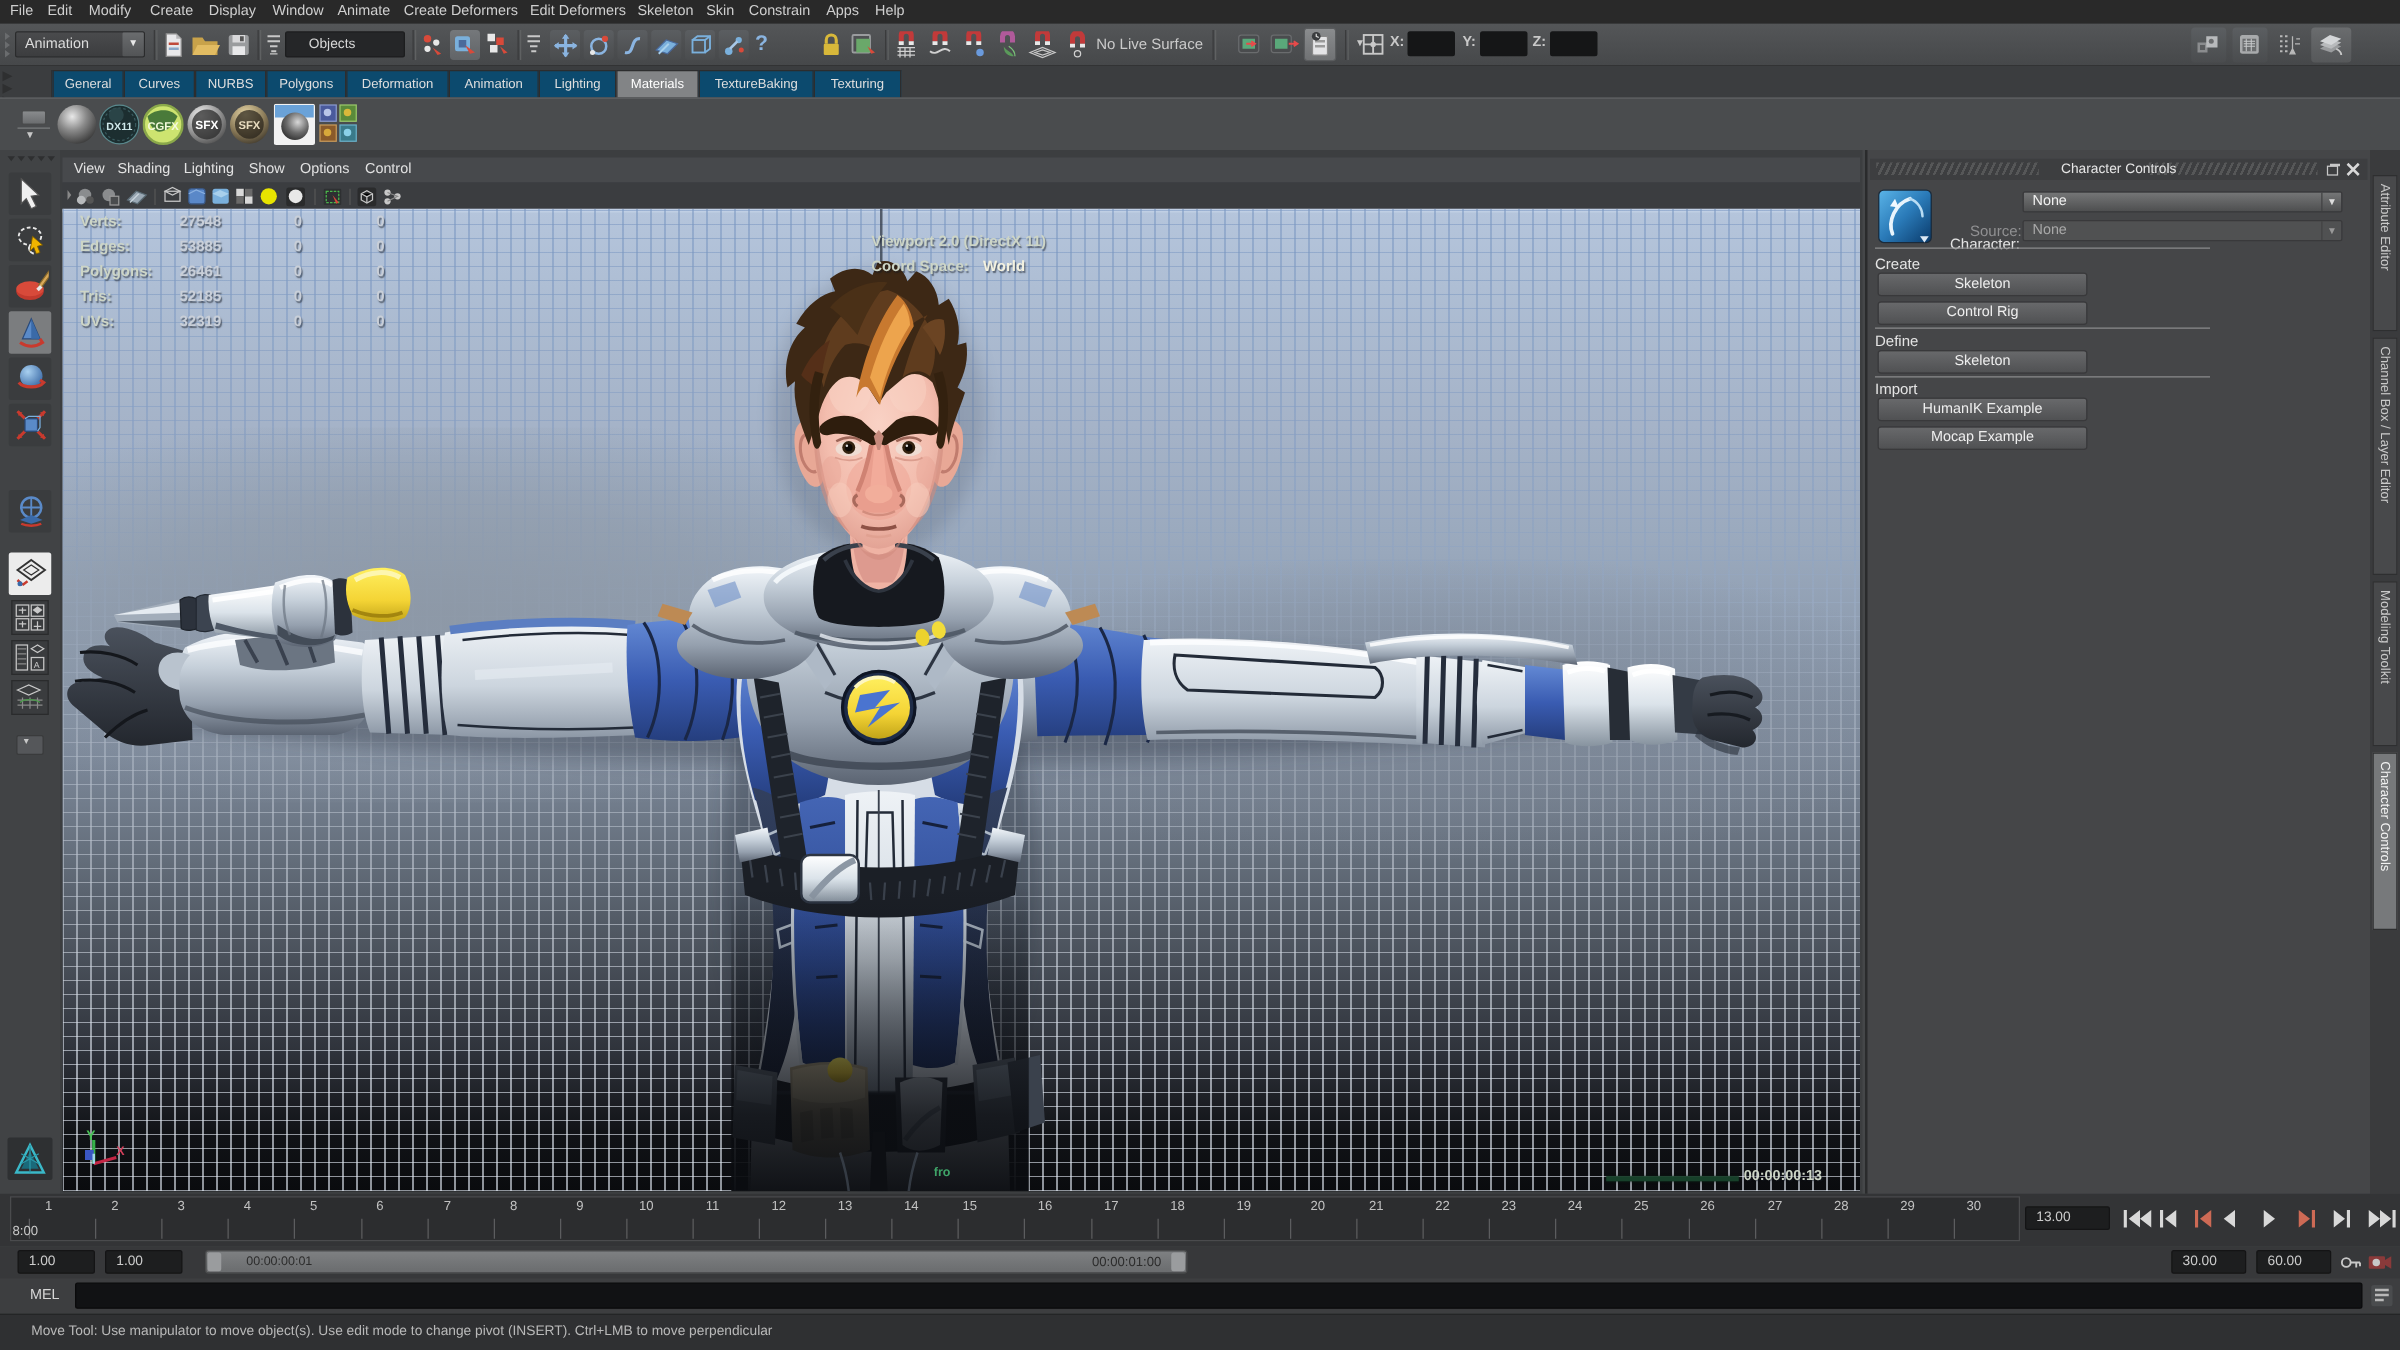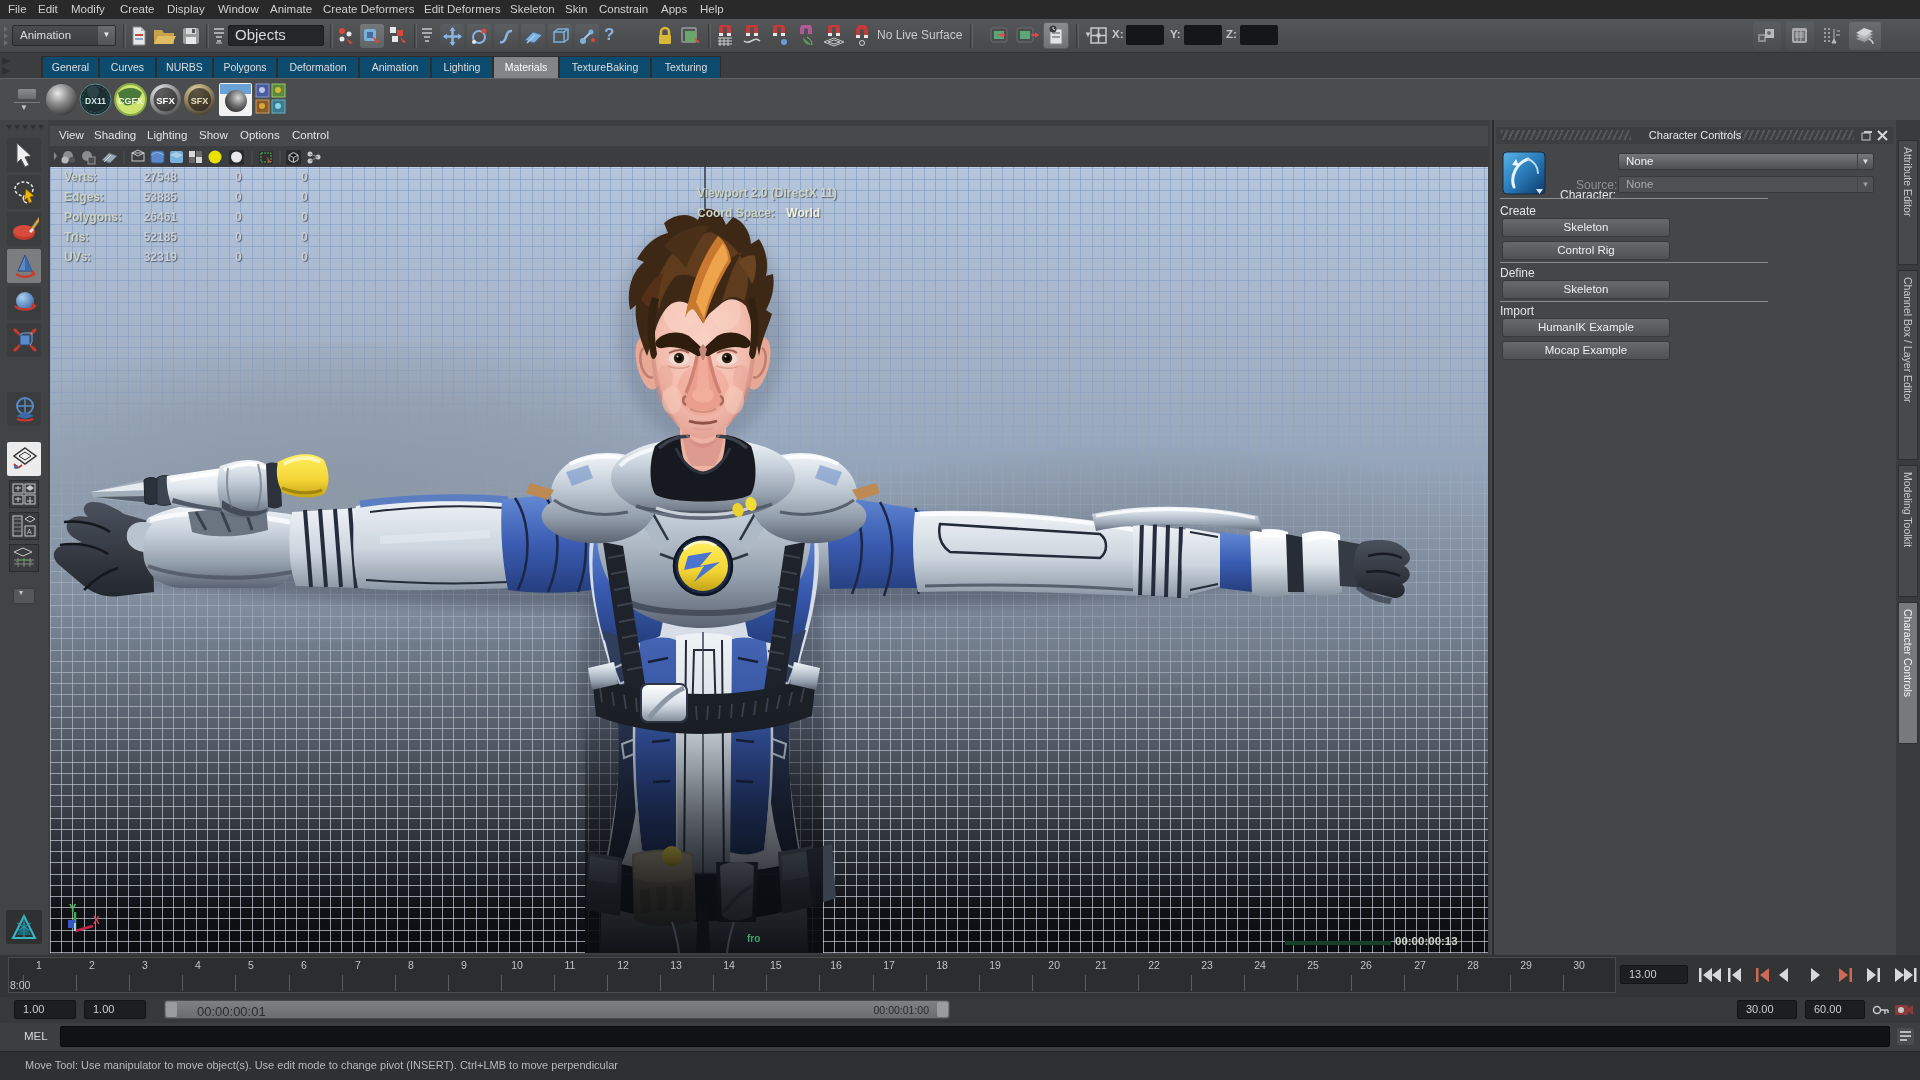--- a/index.html
+++ b/index.html
@@ -5,21 +5,21 @@
 * { margin:0; padding:0; box-sizing:border-box; }
 html,body { width:1920px; height:1080px; overflow:hidden; background:#454749; font-family:"Liberation Sans", sans-serif; }
 .abs { position:absolute; }
 
 #menubar { position:absolute; left:0; top:0; width:1920px; height:19px; background:#292929; }
 #menubar span { position:absolute; top:3px; font-size:11.5px; color:#cfcfcf; white-space:nowrap; }
 
 #toolbar { position:absolute; left:0; top:19px; width:1920px; height:34px; background:linear-gradient(#545658,#46484a); border-bottom:1px solid #323334; }
 .tsep { position:absolute; top:5px; width:3px; height:24px; border-left:1px solid #3a3b3c; border-right:1px solid #5f6162; }
 .tbtn { position:absolute; top:5px; width:24px; height:24px; background:linear-gradient(#5b5e61,#4a4c4e); border-radius:3px; }
-.tfield { position:absolute; background:#252628; border:1px solid #1c1d1e; border-radius:2px; color:#d8d8d8; font-size:15px; line-height:18px; padding-left:6px; }
+.tfield { position:absolute; background:#252628; border:1px solid #1c1d1e; border-radius:2px; color:#d8d8d8; font-size:11px; line-height:18px; padding-left:18px; }
 
 #shelf { position:absolute; left:0; top:53px; width:1920px; height:67px; background:#3b3d3f; }
 #shelftabs { position:absolute; left:40px; top:3px; height:22px; }
 .stab { position:absolute; top:0; height:22px; background:#0c4a6e; border:1px solid #2c2d2e; border-bottom:none; color:#dedede; font-size:10.5px; text-align:center; line-height:21px; }
 .stab.active { background:#828486; color:#fff; }
 #shelficons { position:absolute; left:0; top:25px; width:1920px; height:42px; background:#4a4c4e; border-top:1px solid #606264; }
 
 #toolbox { position:absolute; left:0; top:120px; width:48px; height:835px; background:#414345; }
 .tool { position:absolute; left:7px; width:34px; height:34px; border-radius:2px; }
 
@@ -1053,21 +1053,21 @@
     </g>
   </svg>
 </div>
 
 <div id="rangeslider">
   <div class="nfield" style="left:14px;width:62px;">1.00</div>
   <div class="nfield" style="left:84px;width:62px;">1.00</div>
   <div style="position:absolute;left:164px;top:3px;width:786px;height:19px;background:linear-gradient(#7e8082,#6a6c6e);border:1px solid #4a4b4c;border-radius:3px;">
     <div style="position:absolute;left:1px;top:1px;width:11px;height:15px;background:#9a9c9e;border-radius:2px;"></div>
     <div style="position:absolute;right:1px;top:1px;width:11px;height:15px;background:#9a9c9e;border-radius:2px;"></div>
-    <span style="position:absolute;left:20px;top:3px;font-size:13px;color:#2c2c2c;padding-left:12px;">00:00:00:01</span>
+    <span style="position:absolute;left:20px;top:3px;font-size:10px;color:#2c2c2c;padding-left:12px;">00:00:00:01</span>
     <span style="position:absolute;right:20px;top:3px;font-size:10.5px;color:#2c2c2c;">00:00:01:00</span>
   </div>
   <div class="nfield" style="left:1737px;width:60px;">30.00</div>
   <div class="nfield" style="left:1805px;width:60px;">60.00</div>
   <svg class="abs" style="left:1872px;top:5px" width="18" height="16">
       <circle cx="5" cy="8" r="3.5" fill="none" stroke="#c8c8c8" stroke-width="1.5"></circle>
       <path d="M8 8h8M13 8v4M16 8v3" stroke="#c8c8c8" stroke-width="1.5"></path>
     </svg>
   <svg class="abs" style="left:1894px;top:4px" width="20" height="18">
       <rect x="1" y="4" width="13" height="10" rx="1" fill="#8a3a3a"></rect>

